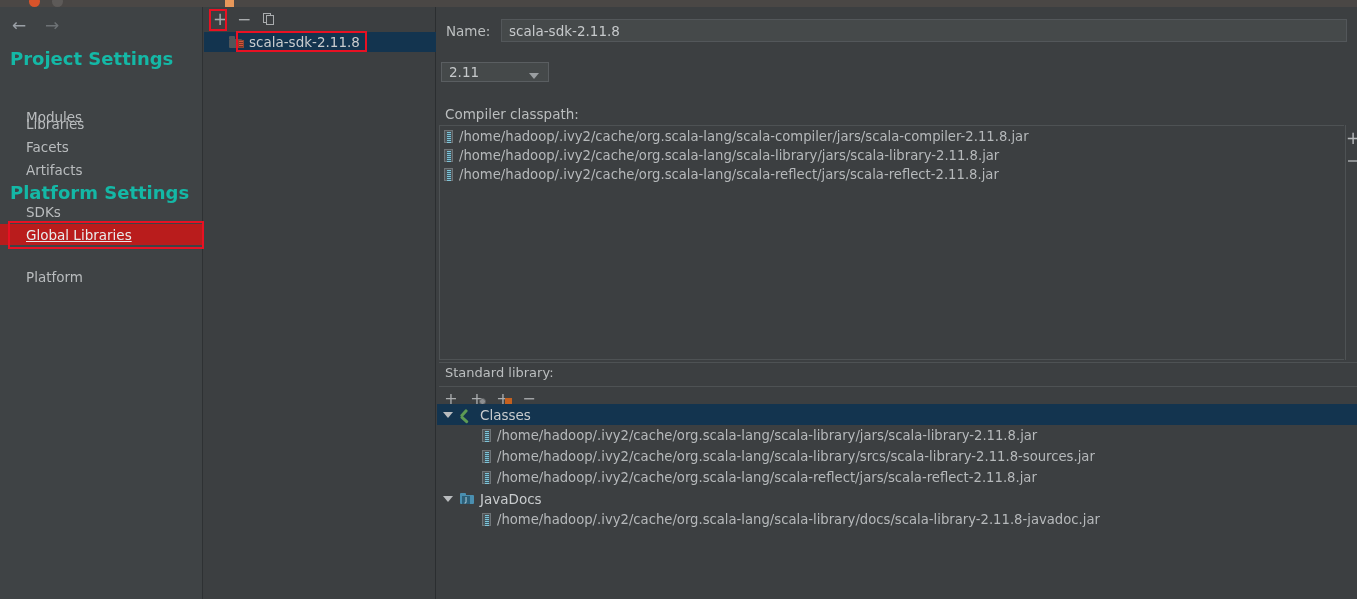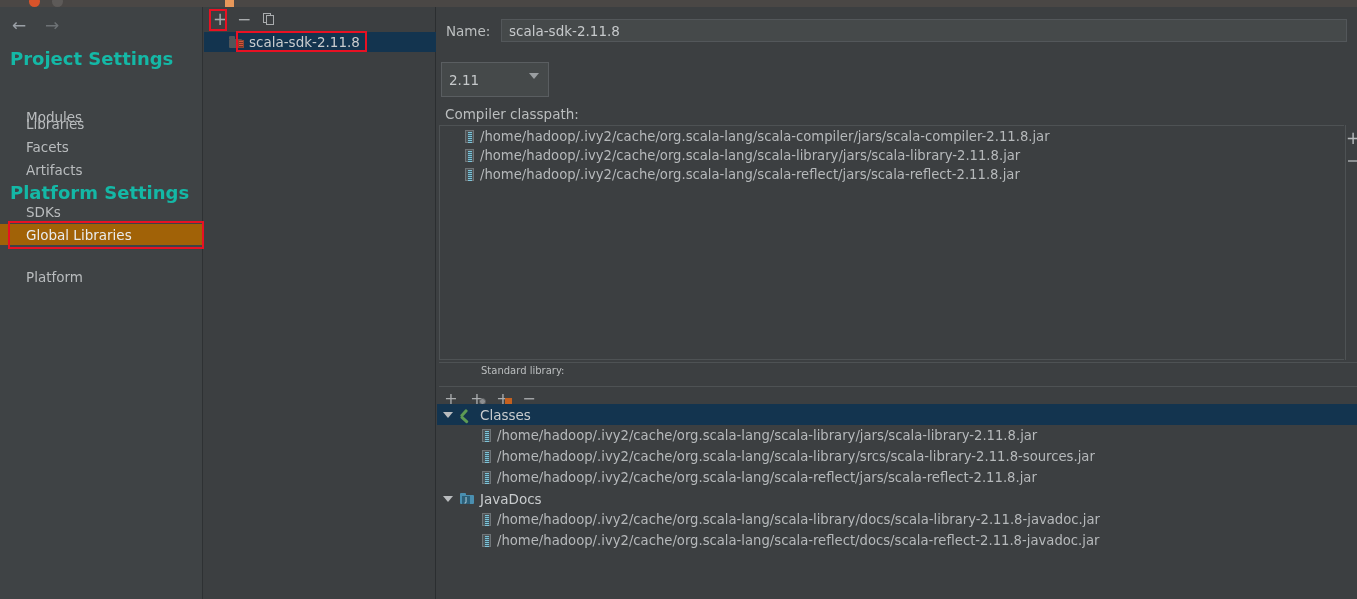--- a/index.html
+++ b/index.html
@@ -40,21 +40,21 @@
     font-size: 18px; font-weight: bold; color: #14b8a6;
     white-space: nowrap;
   }
   .nav-item {
     position: absolute; left: 0; width: 203px; height: 21px;
     display: flex; align-items: center;
     padding-left: 26px;
     font-size: 13.5px; color: #b9bcbe;
     white-space: nowrap;
   }
-  .nav-item.selected { background: #a16207; color: #e9ebec; }
+  .nav-item.selected { background: #b91c1c; color: #e9ebec; text-decoration: underline; }
 
   
   .annot {
     position: absolute;
     border: 2px solid #e81123;
     pointer-events: none;
   }
 
   
   #midpanel {
@@ -95,21 +95,21 @@
   #name-input {
     position: absolute; left: 64px; top: 0; width: 846px; height: 23px;
     background: #45494a; border: 1px solid #53575a;
     color: #c6c9cb; font-size: 13.5px;
     padding: 0 0 0 7px;
     font-family: "DejaVu Sans", "Liberation Sans", sans-serif;
     outline: none;
   }
 
   #version-select {
-    position: absolute; left: 4px; top: 55px; width: 108px; height: 35px;
+    position: absolute; left: 4px; top: 55px; width: 108px; height: 20px;
     background: #45494a; border: 1px solid #5a5e61;
     color: #c6c9cb; font-size: 13.5px;
     display: flex; align-items: center; padding-left: 7px;
   }
   #version-caret {
     position: absolute; right: 9px; top: 10px;
     width: 0; height: 0;
     border-left: 5px solid transparent; border-right: 5px solid transparent;
     border-top: 6px solid #9a9ea1;
   }
@@ -118,21 +118,20 @@
     position: absolute; left: 8px; top: 99px;
     font-size: 13.5px; color: #bbbebf;
   }
 
   #cp-box {
     position: absolute; left: 2px; top: 118px; width: 905px; height: 235px;
     background: #3c3f41;
     border: 1px solid #4e5254;
     border-right: none;
     overflow: hidden;
-    padding-left: 21px;
   }
   #cp-list { padding-top: 1px; }
   .cp-row {
     height: 19px; display: flex; align-items: center;
     padding-left: 4px;
     font-size: 13.2px; color: #b6b9bb; white-space: nowrap;
   }
 
   
   #cp-sidebtns {
@@ -144,21 +143,21 @@
     color: #b6b9bb; font-size: 17px; line-height: 13px;
   }
   #cp-rem {
     position: absolute; left: 2px; top: 35px; width: 11px; height: 2px;
     background: #8b8e90;
   }
 
   
   #sl-label {
     position: absolute; left: 8px; top: 358px;
-    font-size: 10px; color: #bbbebf; margin-left: 36px;
+    font-size: 13px; color: #bbbebf;
   }
   #sl-divider {
     position: absolute; left: 2px; top: 355px; width: 918px; height: 1px;
     background: #4e5254;
   }
   #sl-divider2 {
     position: absolute; left: 2px; top: 379px; width: 918px; height: 1px;
     background: #4e5254;
   }
 
@@ -396,17 +395,13 @@
       <span class="tab"></span>
         <span class="body"></span>
         <span class="jlet">J</span>
     </span>
     <span>JavaDocs</span>
   </div>
   <div class="tree-leaf">
     <span class="jar-icon"></span>
     <span>/home/hadoop/.ivy2/cache/org.scala-lang/scala-library/docs/scala-library-2.11.8-javadoc.jar</span>
   </div>
-  <div class="tree-leaf">
-    <span class="jar-icon"></span>
-    <span>/home/hadoop/.ivy2/cache/org.scala-lang/scala-reflect/docs/scala-reflect-2.11.8-javadoc.jar</span>
-  </div>
 </div>
 
 </body></html>

